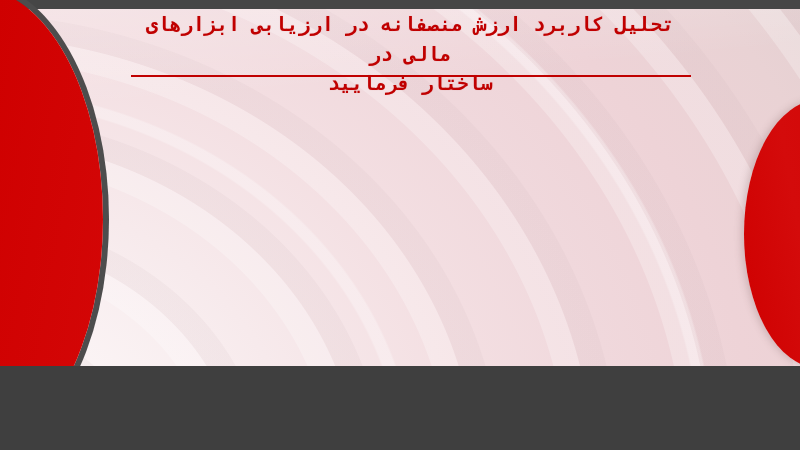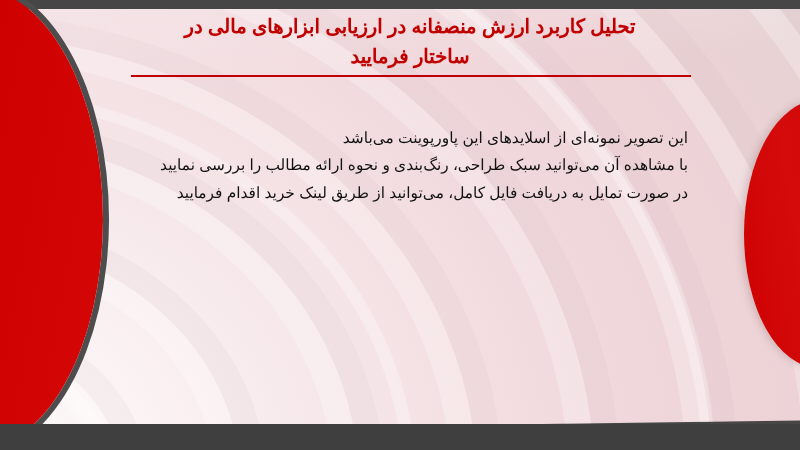--- a/index.html
+++ b/index.html
@@ -3,24 +3,24 @@
 <meta charset="utf-8">
 <style>
   html, body {
     margin: 0;
     padding: 0;
     background: #3f3f3f;
   }
   #slide {
     position: relative;
     width: 800px;
-    height: 424px;
+    height: 366px;
     overflow: hidden;
     background: #84cc16;
-    font-family: Liberation Sans, sans-serif;
+    font-family: Liberation Mono, monospace;
   }
 
   
   .frame-bg {
     position: absolute;
     inset: 0;
     background: #464646;
   }
 
   
@@ -173,19 +173,14 @@
   <div class="left-ellipse"></div>
   <div class="right-ellipse"></div>
 
   <div class="title">
     <div>تحلیل کاربرد ارزش منصفانه در ارزیابی ابزارهای مالی در</div>
     <div>ساختار فرمایید</div>
   </div>
 
   <div class="title-rule"></div>
 
-  <div class="body-text">
-    <div class="line">این تصویر نمونه‌ای از اسلایدهای این پاورپوینت می‌باشد</div>
-    <div class="line">با مشاهده آن می‌توانید سبک طراحی، رنگ‌بندی و نحوه ارائه مطالب را بررسی نمایید</div>
-    <div class="line">در صورت تمایل به دریافت فایل کامل، می‌توانید از طریق لینک خرید اقدام فرمایید</div>
-  </div>
 
 </div>
 
 </body></html>

